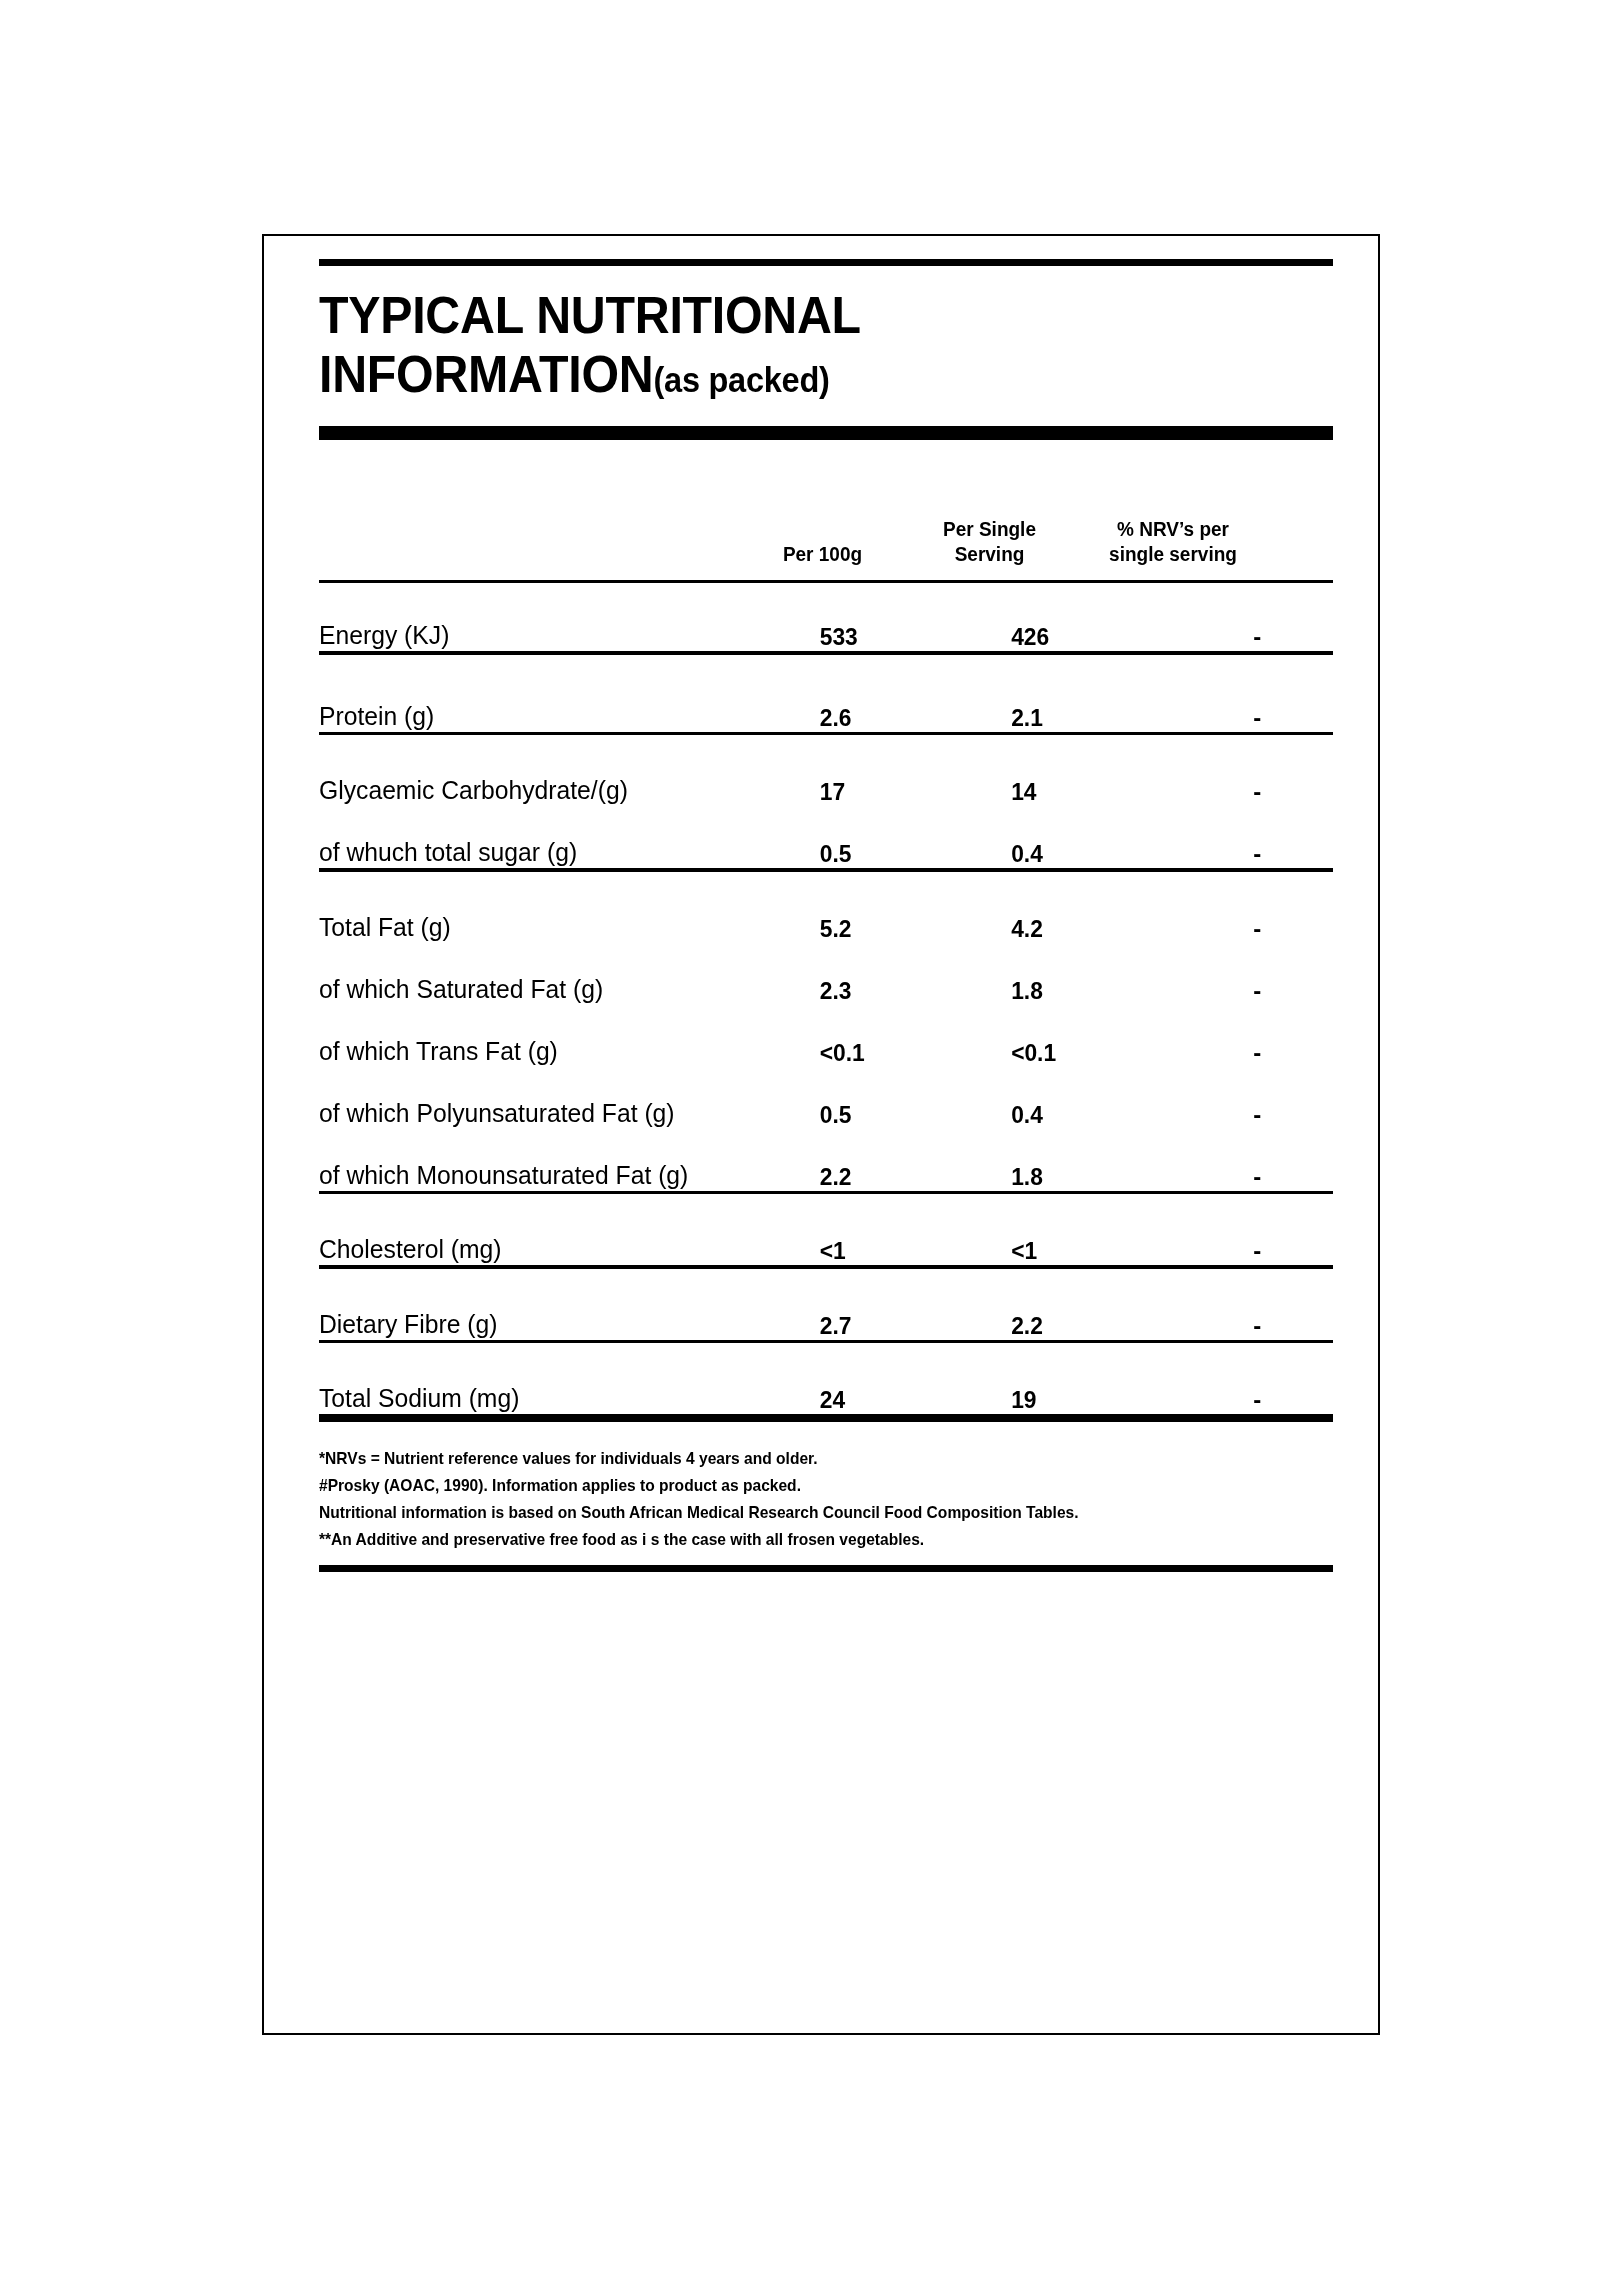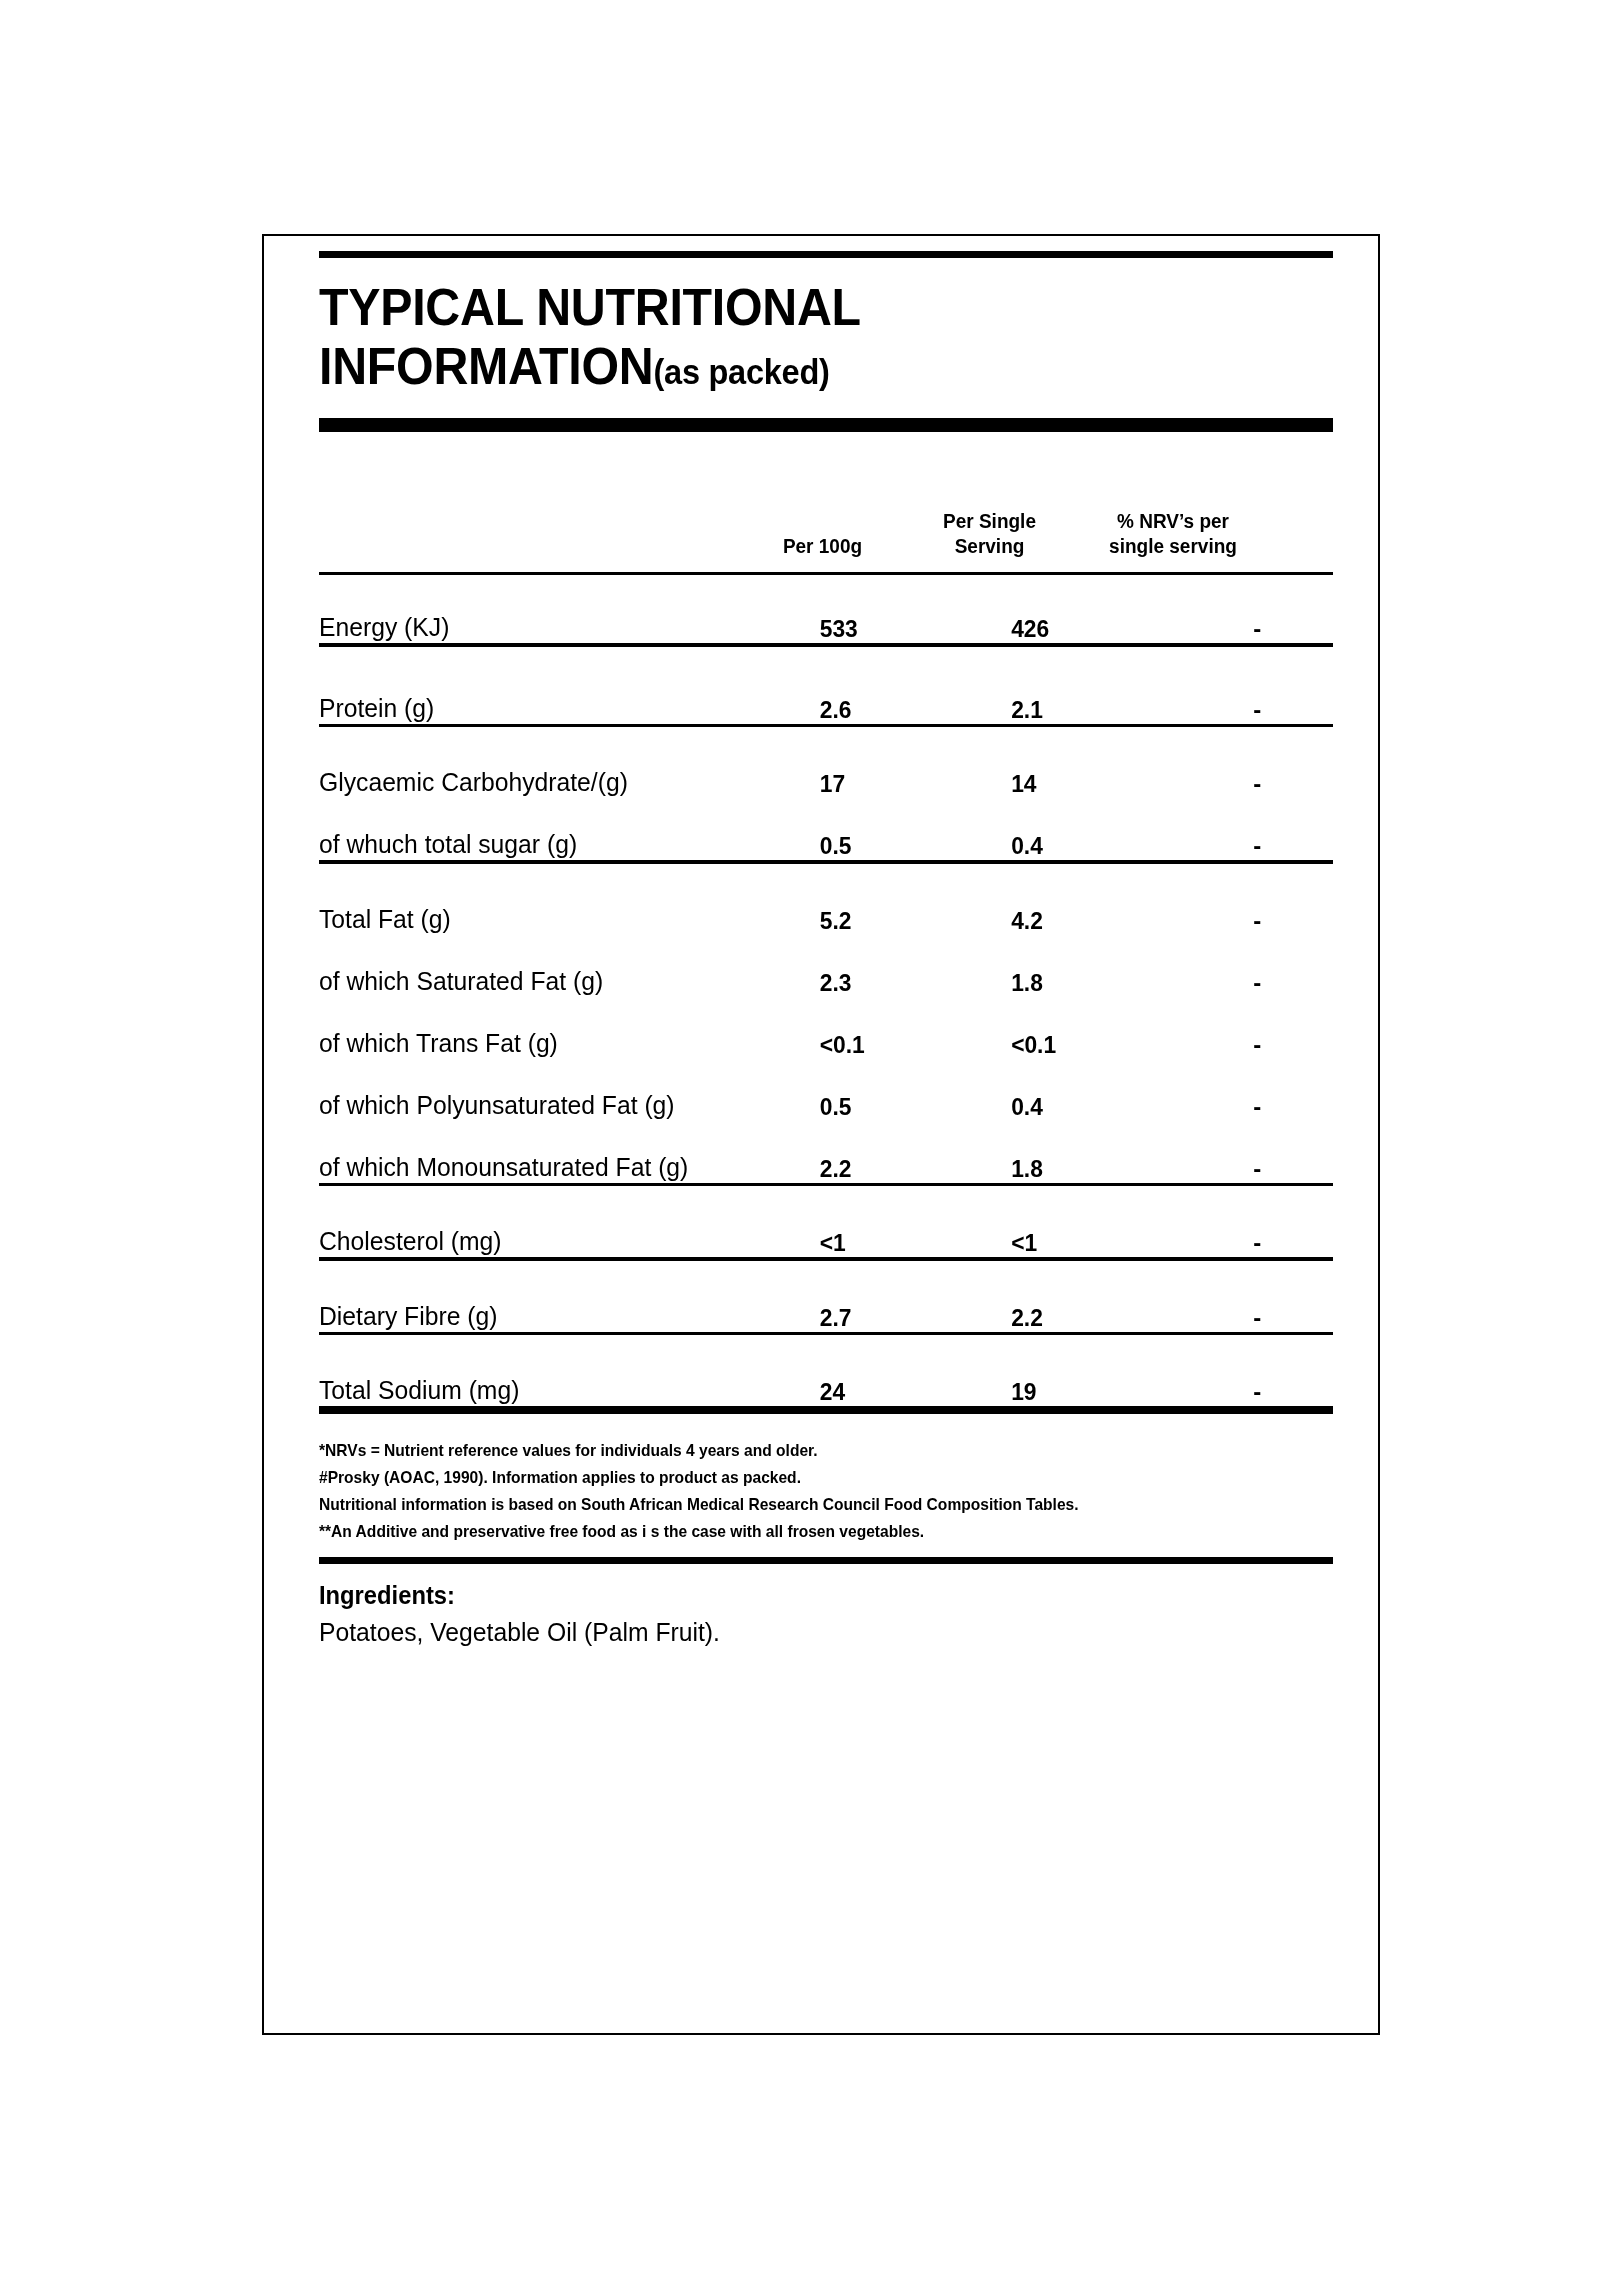--- a/index.html
+++ b/index.html
@@ -28,21 +28,21 @@
 
   
   .rule-thick{
     height:7.2px;background:#000000;width:100%;
   }
   .rule-thin{
     height:3.3px;background:#000000;width:100%;
   }
 
   
-  #title-block{ padding-top:15px; }
+  #title-block{ padding-top:23px; }
   .title-line{
     font-weight:bold;
     font-size:52px;
     line-height:59px;
     letter-spacing:-0.3px;
     transform:scaleX(0.93);
     transform-origin:left center;
     white-space:nowrap;
   }
   .title-sub{
@@ -266,20 +266,16 @@
     <div id="footnotes">
         <div class="fnote">*NRVs = Nutrient reference values for  individuals 4 years and older.</div>
         <div class="fnote">#Prosky (AOAC, 1990). Information applies to product  as packed.</div>
         <div class="fnote">Nutritional information is based on South African Medical Research Council Food Composition Tables.</div>
         <div class="fnote">**An Additive and preservative free food as i s the case with all frosen vegetables.</div>
       </div>
 
     <div style="height:11.8px"></div>
     <div class="rule-thick"></div>
 
-    <div id="ingredients-block">
-      <div class="ing-head">Ingredients:</div>
-      <div class="ing-body">Potatoes, Vegetable Oil (Palm Fruit).</div>
-    </div>
 
   </div>
 </div>
 
 
 </body></html>

